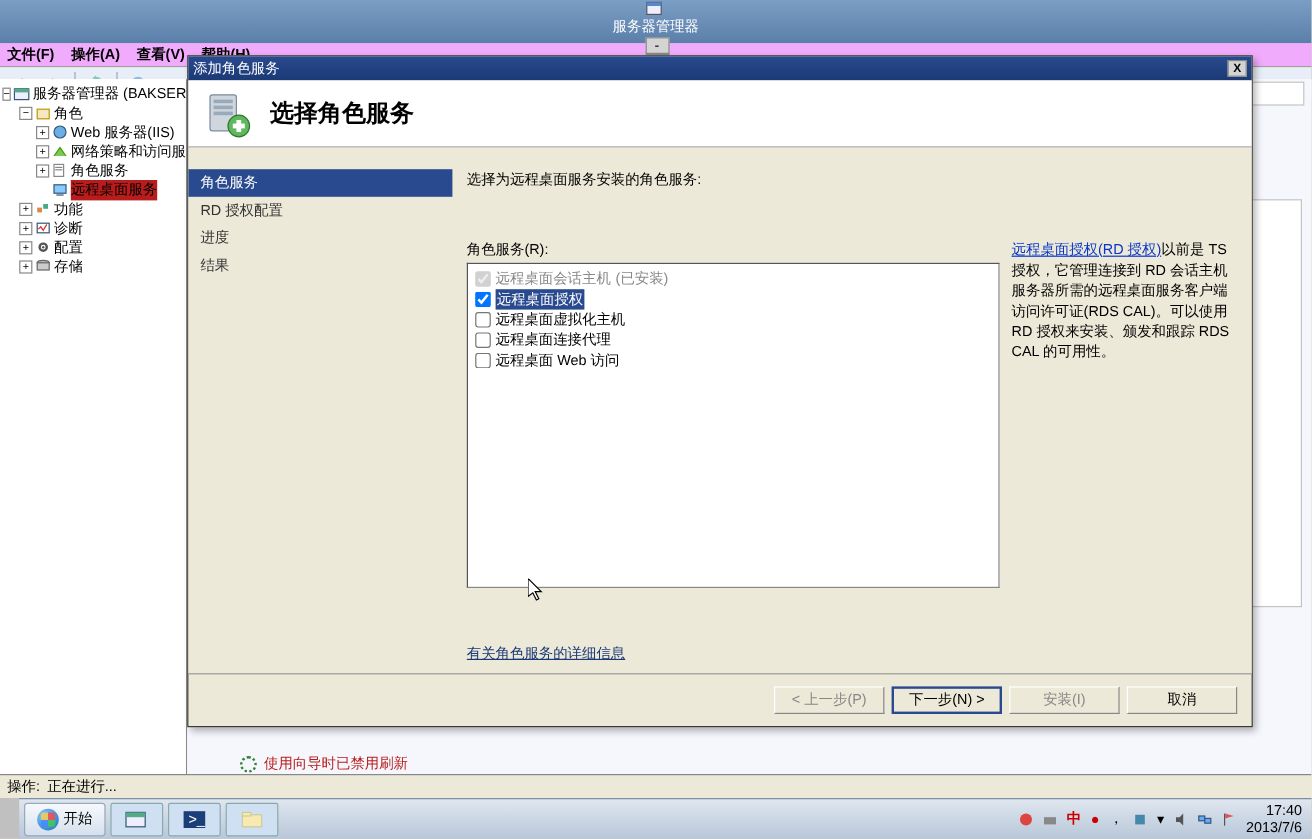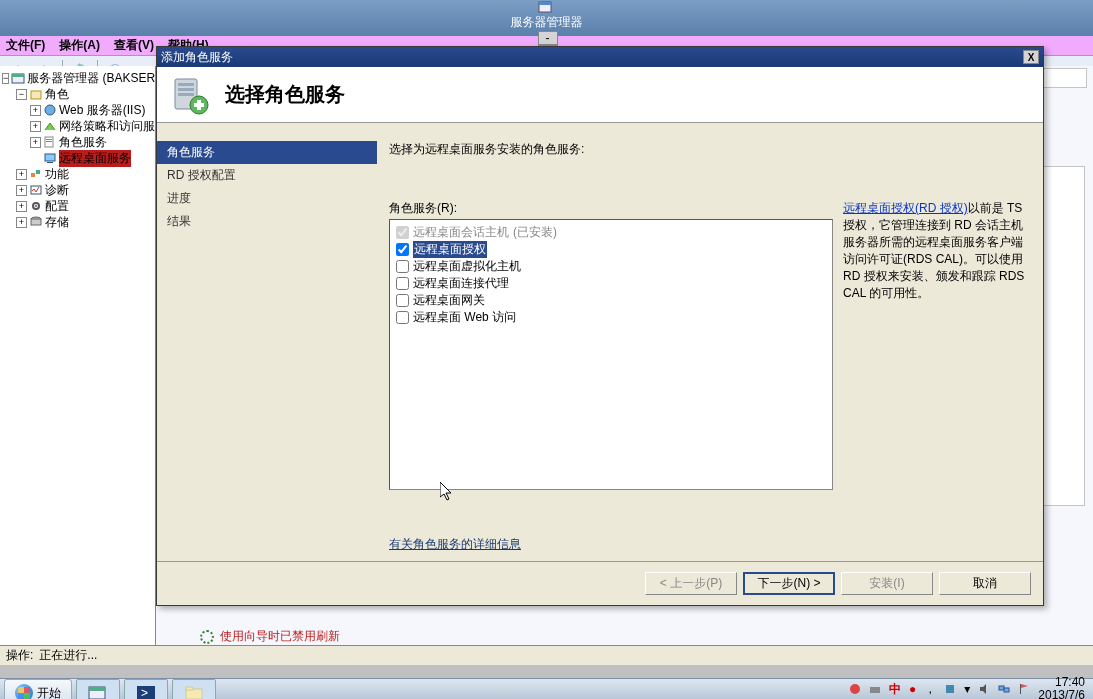--- a/index.html
+++ b/index.html
@@ -68,21 +68,21 @@
 .wizard .wizbtns button.def { border: 2px solid #2a4a8f; }
 
 
 .statusline { position: absolute; left: 200px; bottom: 54px; display: flex; align-items: center; gap: 6px; color: #b91c1c; }
 .statusline .sicon { width: 14px; height: 14px; border: 2px dotted #3a7f3a; border-radius: 50%; }
 
 
 .statusbar { position: absolute; left: 0; right: 0; bottom: 34px; height: 20px; background: #ece9d8; border-top: 1px solid #888; display: flex; align-items: center; padding: 0 6px; }
 
 
-.taskbar { position: absolute; left: 0; right: 0; bottom: 0; height: 21px; background: linear-gradient(to bottom, #dfe6ef, #b8c7d9); border-top: 1px solid #7a8fa8; display: flex; }
+.taskbar { position: absolute; left: 16px; right: 0; bottom: 0; height: 34px; background: linear-gradient(to bottom, #dfe6ef, #b8c7d9); border-top: 1px solid #7a8fa8; display: flex; align-items: center; }
 .startbtn { height: 28px; padding: 0 10px; margin-left: 4px; display: flex; align-items: center; gap: 4px; background: linear-gradient(to bottom, #f6f9fc, #d5e0ed); border: 1px solid #9ab; border-radius: 3px; }
 .startorb { width: 18px; height: 18px; border-radius: 50%; background: radial-gradient(circle at 30% 30%, #7fc6ff, #1a6fc0); position: relative; }
 .startorb::after { content: ""; position: absolute; inset: 3px; background: conic-gradient(#f44 0 25%, #4c4 0 50%, #48f 0 75%, #fc4 0 100%); border-radius: 2px; opacity: 0.8; }
 .taskbtn { width: 44px; height: 28px; margin-left: 4px; background: #cfe0f2; border: 1px solid #8aa; border-radius: 2px; display: flex; align-items: center; justify-content: center; }
 .systray { margin-left: auto; display: flex; align-items: center; gap: 8px; padding-right: 8px; }
 .systray .ime { color: #c00; font-weight: bold; }
 .systray .clock { text-align: right; line-height: 1.1; font-size: 11px; }
 
 
 svg { display: block; }
@@ -313,24 +313,20 @@
             <div class="roleitem">
               <input type="checkbox" style="">
               <span class="rlabel">远程桌面虚拟化主机</span>
             </div>
             <div class="roleitem">
               <input type="checkbox" style="">
               <span class="rlabel">远程桌面连接代理</span>
             </div>
             <div class="roleitem">
               <input type="checkbox" style="">
-              <span class="rlabel">远程桌面网关</span>
-            </div>
-            <div class="roleitem">
-              <input type="checkbox" style="">
               <span class="rlabel">远程桌面 Web 访问</span>
             </div>
           </div>
         </div>
         <div class="desccol">
           <div>
             <span class="desclk">远程桌面授权(RD 授权)</span><span>以前是 TS 授权，它管理连接到 RD 会话主机服务器所需的远程桌面服务客户端访问许可证(RDS CAL)。可以使用 RD 授权来安装、颁发和跟踪 RDS CAL 的可用性。</span>
           </div>
         </div>
       </div>

